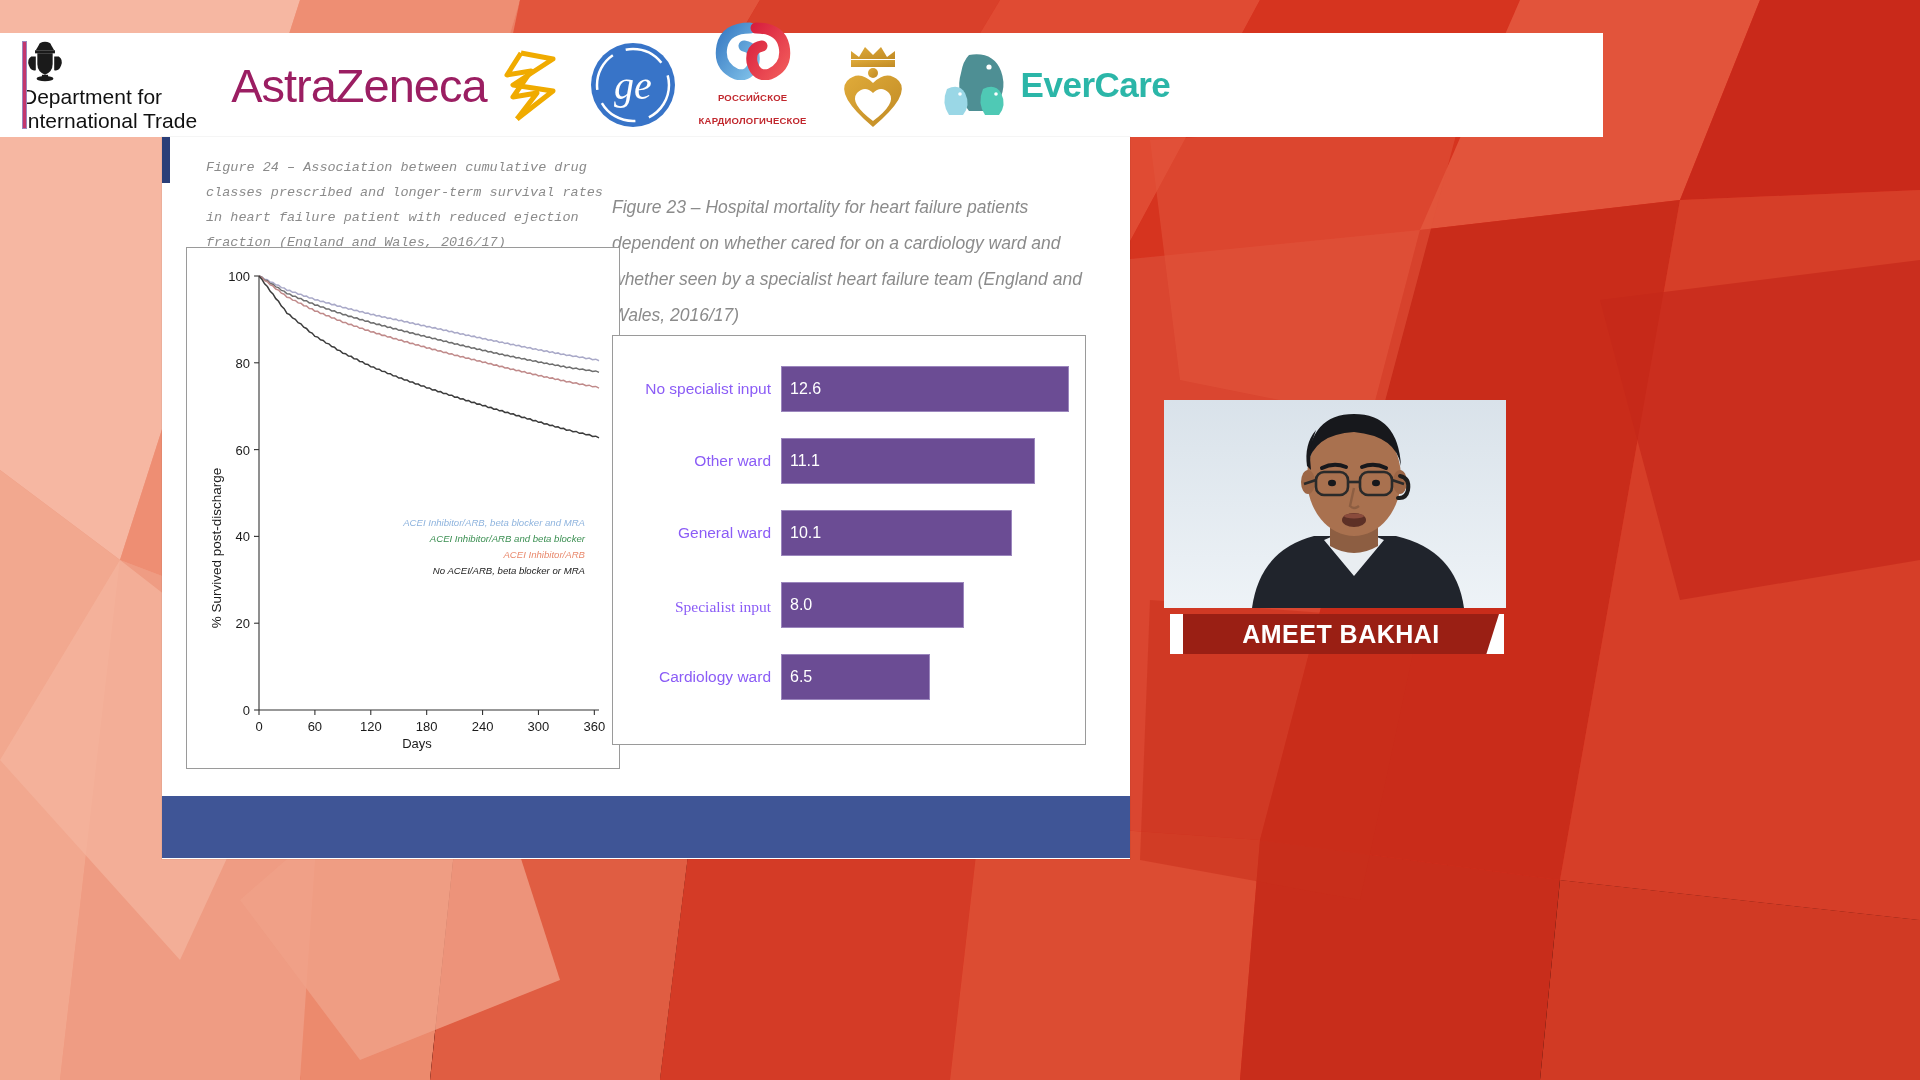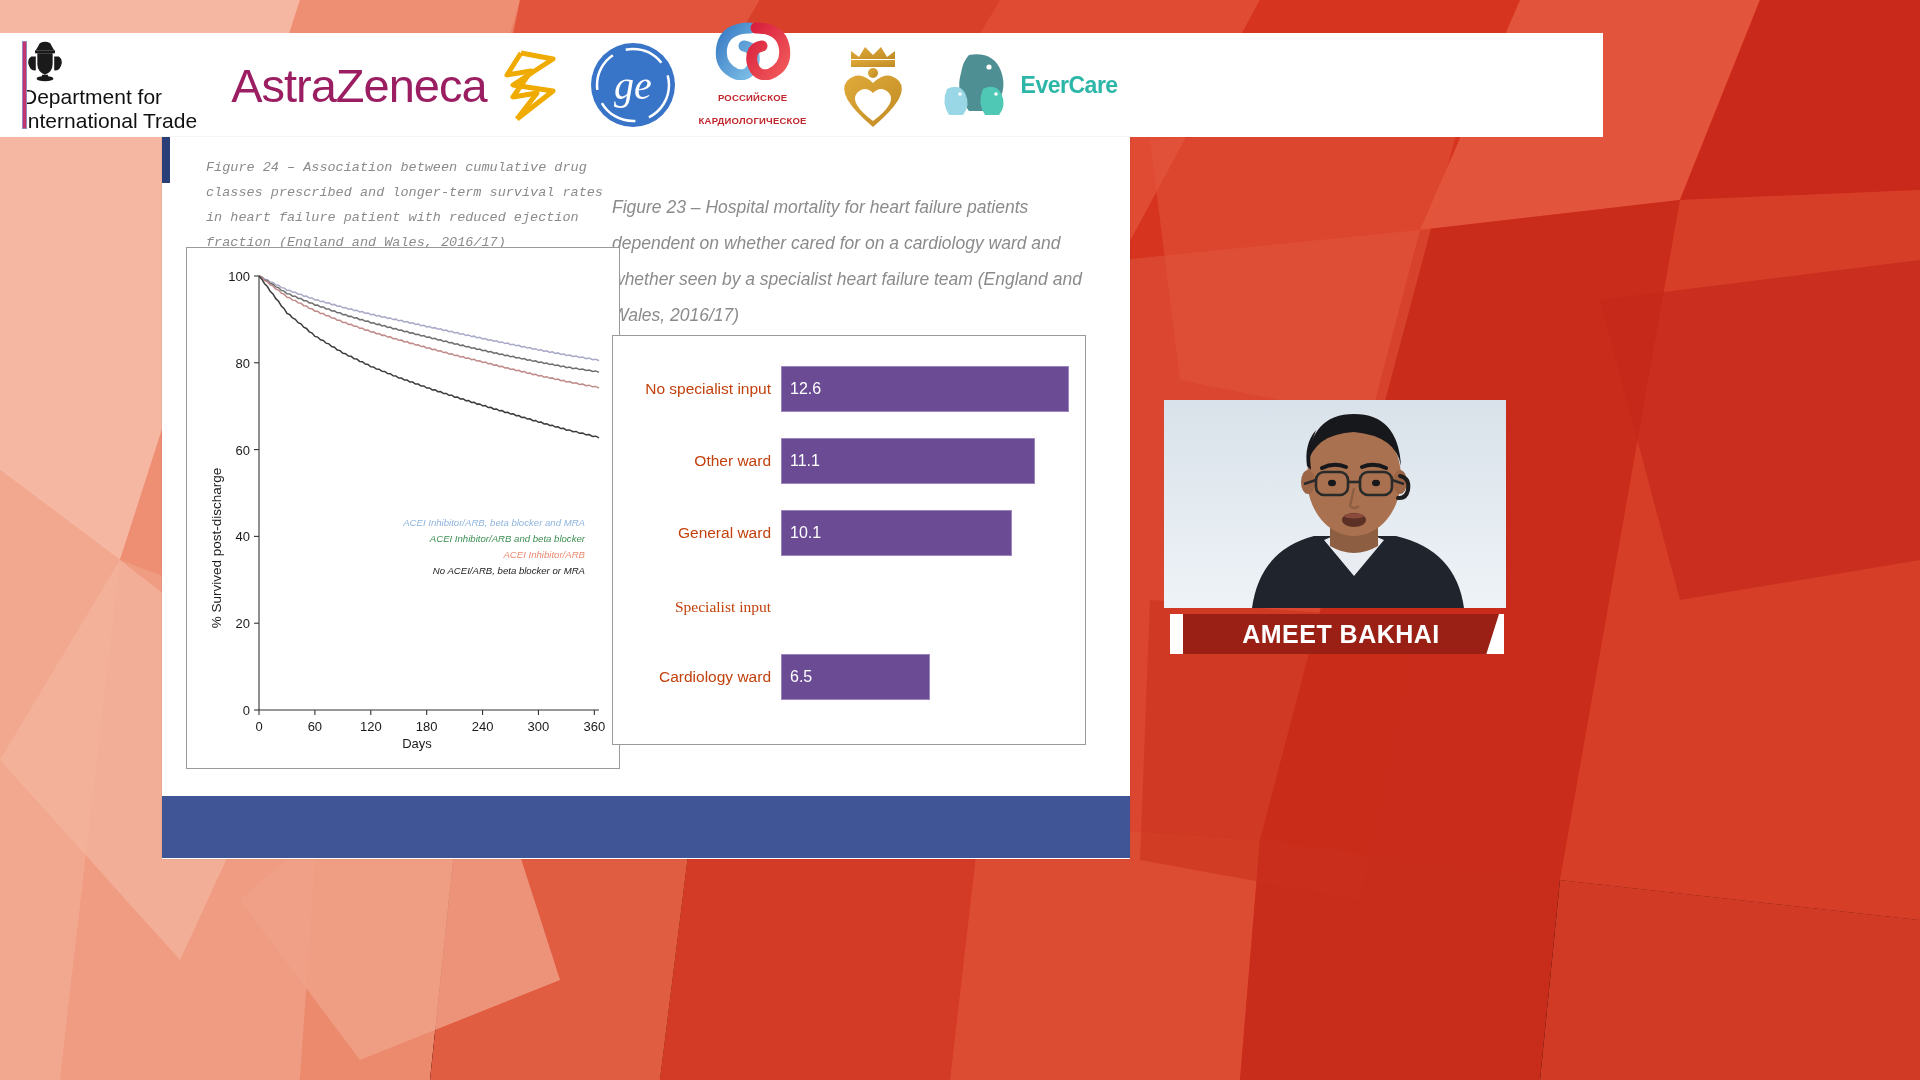--- a/index.html
+++ b/index.html
@@ -18,38 +18,38 @@
   .crest{width:46px;height:46px;margin-bottom:1px;}
   .dittext{font-size:21px;line-height:24px;color:#111;font-family:"Liberation Sans",sans-serif;}
   .az{margin-left:34px;display:flex;align-items:center;}
   .aztext{font-size:47px;color:#9b1e62;letter-spacing:-1px;font-family:"Liberation Sans",sans-serif;}
   .azmark{margin-left:4px;}
   .gelogo{margin-left:24px;}
   .rko{margin-left:22px;display:flex;flex-direction:column;align-items:center;}
   .rkotext{font-size:9.5px;font-weight:bold;color:#c1272d;line-height:11px;text-align:center;letter-spacing:.2px;margin-top:12px;}
   .gold{margin-left:26px;}
   .ever{margin-left:24px;display:flex;align-items:center;}
-  .evertext{font-size:23px;font-weight:bold;color:#2bb6a8;letter-spacing:-.5px;margin-left:4px;font-family:"Liberation Sans",sans-serif;}
+  .evertext{font-size:35px;font-weight:bold;color:#2bb6a8;letter-spacing:-.5px;margin-left:4px;font-family:"Liberation Sans",sans-serif;}
 
   
   .slide{position:absolute;left:162px;top:137px;width:968px;height:722px;background:#ffffff;box-shadow:0 0 0 1px rgba(0,0,0,.04);}
   .slide-inner{position:absolute;left:0;top:0;right:0;bottom:0;background:#fff;border-radius:0 0 28px 0;}
   .slide-footer{position:absolute;left:162px;top:796px;width:968px;height:62px;background:#3f5596;}
   .accent-left{position:absolute;left:0;top:0;width:8px;height:46px;background:#2a3f78;}
 
   .capA{position:absolute;left:44px;top:18px;width:400px;font-style:italic;font-size:13.5px;line-height:25px;color:#8b8b8b;font-family:Liberation Mono, monospace;}
   .capB{position:absolute;left:450px;top:52px;width:492px;font-style:italic;font-size:17.5px;line-height:36px;color:#8b8b8b;font-family:"Liberation Sans",sans-serif;}
 
   
   .figA{position:absolute;left:24px;top:110px;width:432px;height:520px;border:1px solid #9a9a9a;background:#fff;}
   .figA svg{display:block;}
 
   
   .figB{position:absolute;left:450px;top:198px;width:472px;height:408px;border:1px solid #9a9a9a;background:#fff;}
-  .barlabel{position:absolute;right:0;top:0;height:46px;display:flex;align-items:center;justify-content:flex-end;font-size:15.5px;color:#c2410c;font-family:"Liberation Sans",sans-serif;white-space:nowrap;}
+  .barlabel{position:absolute;right:0;top:0;height:46px;display:flex;align-items:center;justify-content:flex-end;font-size:15.5px;color:#8b5cf6;font-family:"Liberation Sans",sans-serif;white-space:nowrap;}
   .bar{position:absolute;height:46px;background:#6b4c94;border:1px solid #9b86bd;box-sizing:border-box;display:flex;align-items:center;}
   .barval{color:#fff;font-size:16px;margin-left:8px;font-family:"Liberation Sans",sans-serif;}
 
   
   .cam{position:absolute;left:1164px;top:400px;width:342px;height:208px;overflow:hidden;background:#dde5ec;}
   .cam svg{display:block;}
   .namebar{position:absolute;left:1170px;top:614px;width:334px;height:40px;background:#ffffff;}
   .nameribbon{position:absolute;left:1183px;top:614px;width:316px;height:40px;background:#9a1f14;display:flex;align-items:center;justify-content:center;
       clip-path:polygon(0 0,100% 0,96% 100%,0 100%);}
   .nametext{color:#fff;font-weight:bold;font-size:25px;letter-spacing:.5px;font-family:"Liberation Sans",sans-serif;}
@@ -257,20 +257,23 @@
             </div>
             <div class="barlabel" style="left: 0px; top: 102px; width: 158px;">Other ward</div>
             <div class="bar" style="left: 168px; top: 102px; width: 253.714px; background: rgb(107, 76, 148); border-color: rgb(155, 134, 189);">
               <span class="barval">11.1</span>
             </div>
             <div class="barlabel" style="left: 0px; top: 174px; width: 158px;">General ward</div>
             <div class="bar" style="left: 168px; top: 174px; width: 230.857px; background: rgb(107, 76, 148); border-color: rgb(155, 134, 189);">
               <span class="barval">10.1</span>
             </div>
             <div class="barlabel" style="left: 0px; top: 248px; width: 158px; font-family: Liberation Serif, serif;">Specialist input</div>
+            <div class="bar" style="left: 168px; top: 246px; width: 182.857px; background: rgb(107, 76, 148); border-color: rgb(155, 134, 189);">
+              <span class="barval">8.0</span>
+            </div>
             <div class="barlabel" style="left: 0px; top: 318px; width: 158px;">Cardiology ward</div>
             <div class="bar" style="left: 168px; top: 318px; width: 148.571px; background: rgb(107, 76, 148); border-color: rgb(155, 134, 189);">
               <span class="barval">6.5</span>
             </div>
           </div>
       </div>
     </div>
   </div>
   <div class="slide-footer"></div>
 

